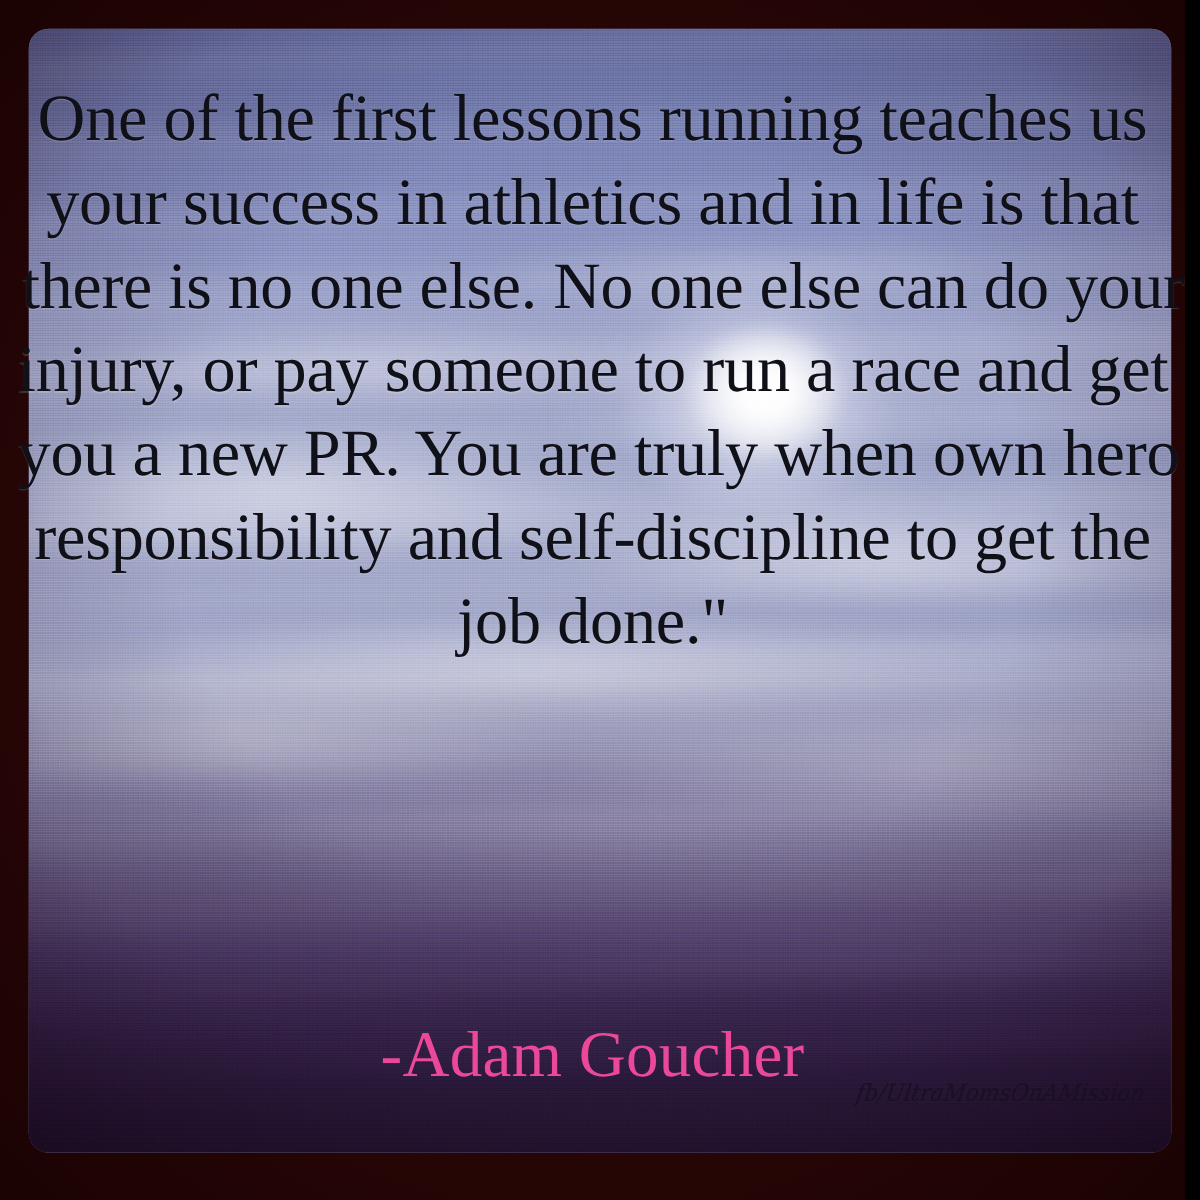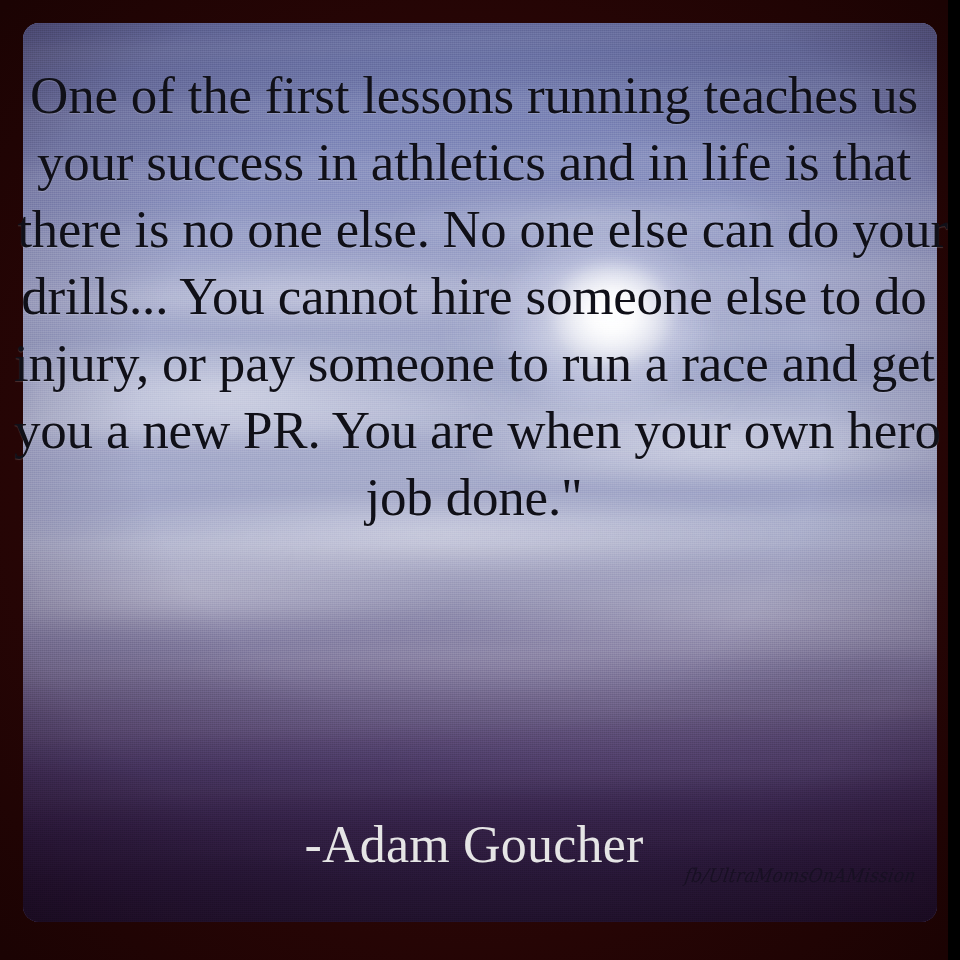--- a/index.html
+++ b/index.html
@@ -181,21 +181,21 @@
     white-space: nowrap;
   }
 
   #attribution {
     position: absolute;
     left: 0;
     right: 0;
     top: 815px;
     z-index: 3;
     text-align: center;
-    color: #e5e5e5;
+    color: #ec4899;
     font-family: "Liberation Serif", "DejaVu Serif", serif;
     font-size: 52px;
     line-height: 60px;
     letter-spacing: 0.2px;
   }
 
   
   #watermark {
     position: absolute;
     right: 32px;
@@ -226,23 +226,23 @@
     <div class="sun-glow"></div>
     <div class="bottom-wash"></div>
     <div class="vignette"></div>
     <div class="grain"></div>
   </div>
 
   <div id="quote-block">
     <span class="quote-line" style="display: block; transform: scaleX(1); transform-origin: center center;">One of the first lessons running teaches us</span>
     <span class="quote-line" style="display: block; transform: scaleX(1); transform-origin: center center;">your success in athletics and in life is that</span>
     <span class="quote-line" style="display: block; transform: scaleX(0.992529); transform-origin: center center;">there is no one else. No one else can do your</span>
-    <span class="quote-line" style="display: block; transform: scaleX(1); transform-origin: center center;">drills... You cannot hire someone else to do</span>
     <span class="quote-line" style="display: block; transform: scaleX(1); transform-origin: center center;">injury, or pay someone to run a race and get</span>
-    <span class="quote-line" style="display: block; transform: scaleX(1); transform-origin: center center;">you a new PR. You are when your own hero</span>
+    <span class="quote-line" style="display: block; transform: scaleX(1); transform-origin: center center;">you a new PR. You are truly when own hero</span>
+    <span class="quote-line" style="display: block; transform: scaleX(1); transform-origin: center center;">responsibility and self-discipline to get the</span>
     <span class="quote-line" style="display: block; transform: scaleX(1); transform-origin: center center;">job done."</span>
   </div>
 
   <div id="attribution">-Adam Goucher</div>
 
   <div id="watermark">fb/UltraMomsOnAMission</div>
 
 </div>
 
 </body></html>

